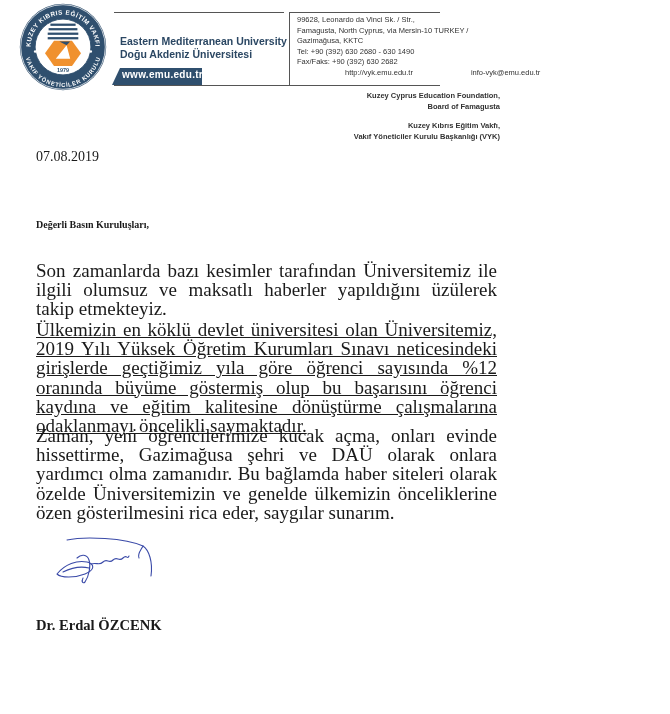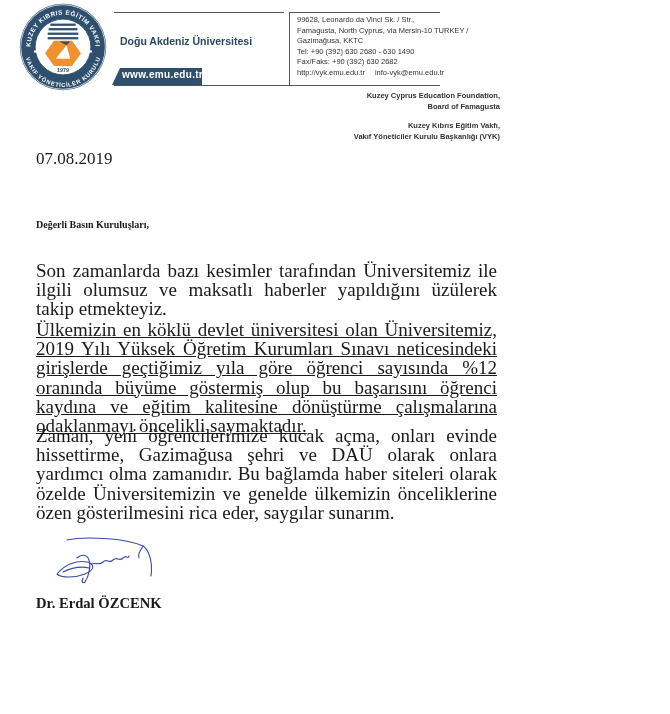--- a/index.html
+++ b/index.html
@@ -6,31 +6,31 @@
   body { width:670px; height:714px; position:relative; overflow:hidden; font-family:"Liberation Serif", serif; color:#1a1a1a; }
   .logo { position:absolute; left:18px; top:2px; width:90px; height:90px; }
   .uni-names { position:absolute; left:120px; top:35px; font-family:"Liberation Sans", sans-serif; font-weight:bold; font-size:10.5px; color:#2b4763; line-height:13px; }
   .hdr-line-top { position:absolute; left:114px; top:12px; width:170px; height:1px; background:#555; }
   .hdr-line-bot { position:absolute; left:114px; top:85px; width:326px; height:1px; background:#555; }
   .hdr-line-right { position:absolute; left:290px; top:12px; width:150px; height:1px; background:#555; }
   .hdr-divider { position:absolute; left:289px; top:12px; width:1px; height:73px; background:#555; }
   .web-banner { position:absolute; left:112px; top:68px; width:90px; height:17px; background:#2f4f6e; clip-path:polygon(8px 0,100% 0,100% 100%,0 100%); }
   .web-text { position:absolute; left:122px; top:69px; font-family:"Liberation Sans", sans-serif; font-weight:bold; font-size:10px; color:#ffffff; letter-spacing:0.3px; }
   .address { position:absolute; left:297px; top:15px; font-family:"Liberation Sans", sans-serif; font-size:7.5px; color:#333; line-height:10.5px; }
-  .addr-web span { margin-right:10px; }
+  .addr-web span { margin-right:10px;margin-left:48px; }
   .foundation { position:absolute; right:170px; top:91px; text-align:right; font-family:"Liberation Sans", sans-serif; font-weight:bold; font-size:7.5px; color:#333; line-height:10.5px; }
   .foundation .gap { height:9px; }
-  .date { position:absolute; left:36px; top:149px; font-size:17px; }
+  .date { position:absolute; left:36px; top:149px; font-size:14px; }
   .salutation { position:absolute; left:36px; top:219px; font-size:10px; font-weight:bold; }
   .para { position:absolute; left:36px; width:461px; font-size:19px; line-height:19.2px; text-align:justify; }
   .p1 { top:261px; }
   .p2 { top:320px;text-decoration:underline; }
   .p3 { top:426px; }
   .signature { position:absolute; left:55px; top:532px; width:100px; height:55px; }
-  .sig-block { position:absolute; left:36px; top:594px; font-size:14.6px; font-weight:bold; line-height:19.5px; }
+  .sig-block { position:absolute; left:36px; top:616px; font-size:14.6px; font-weight:bold; line-height:19.5px; }
 </style>
 </head>
 <body>
 
 <svg class="logo" viewBox="0 0 100 100">
   <defs>
     <path id="ringTop" d="M 14 50 A 36 36 0 0 1 86 50"></path>
     <path id="ringBot" d="M 12 52 A 38 38 0 0 0 88 52"></path>
   </defs>
   <circle cx="50" cy="50" r="48" fill="#2f4f6e"></circle>
@@ -56,20 +56,21 @@
   <polygon points="46,44 58,44 54,48" fill="#2f4f6e"></polygon>
   <text x="50" y="78" text-anchor="middle" font-family="Liberation Sans, sans-serif" font-size="6" font-weight="bold" fill="#2f4f6e">1979</text>
 </svg>
 
 <div class="hdr-line-top"></div>
 <div class="hdr-line-right"></div>
 <div class="hdr-divider"></div>
 <div class="hdr-line-bot"></div>
 
 <div class="uni-names">
+  <div>Eastern Mediterranean University</div>
   <div>Doğu Akdeniz Üniversitesi</div>
 </div>
 
 <div class="web-banner"></div>
 <div class="web-text">www.emu.edu.tr</div>
 
 <div class="address">
   <div>99628, Leonardo da Vinci Sk. / Str.,</div>
   <div>Famagusta, North Cyprus, via Mersin-10 TURKEY /</div>
   <div>Gazimağusa, KKTC</div>

